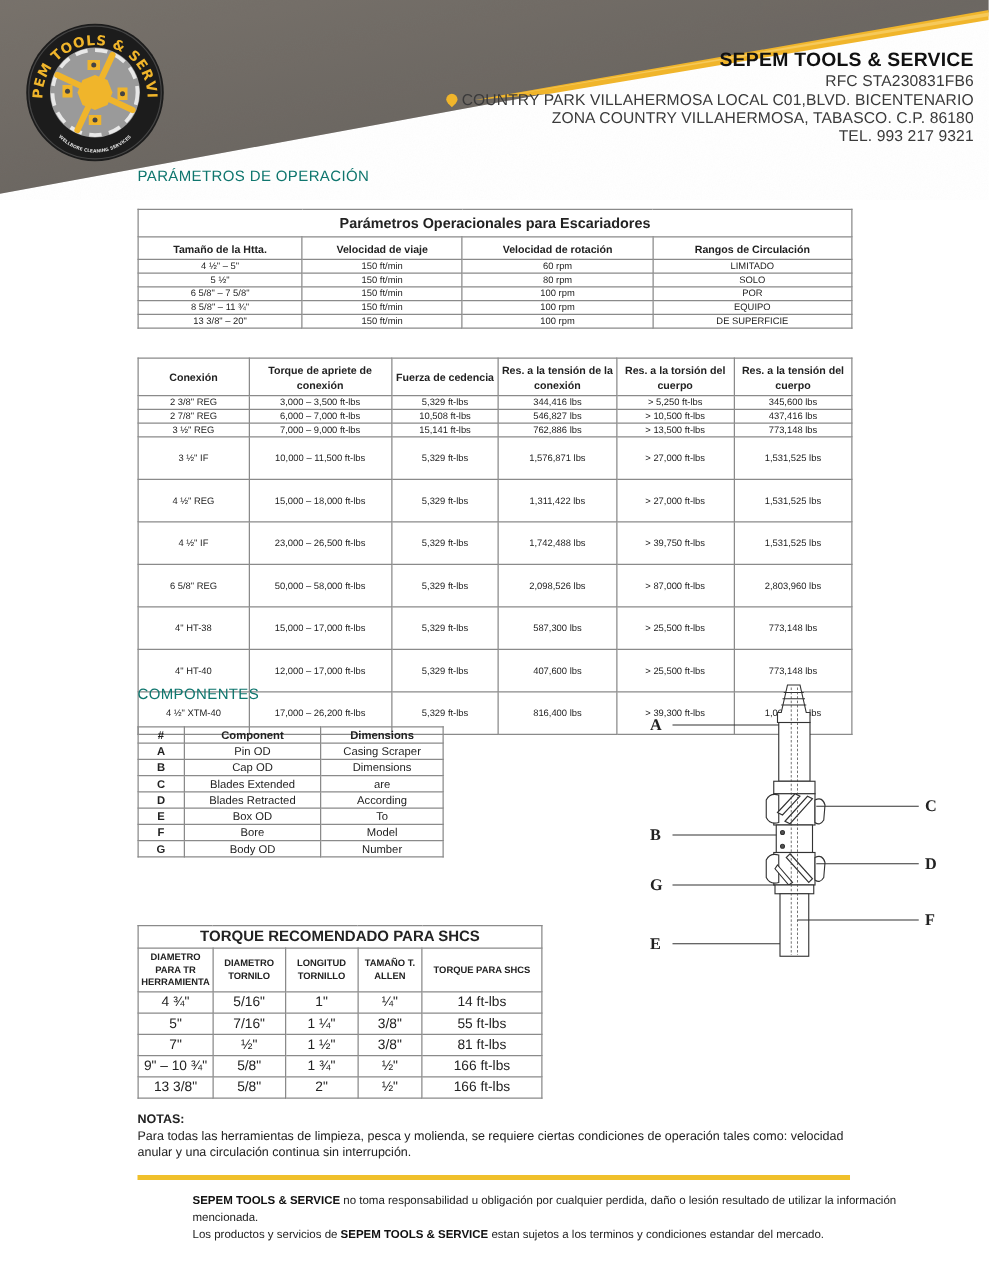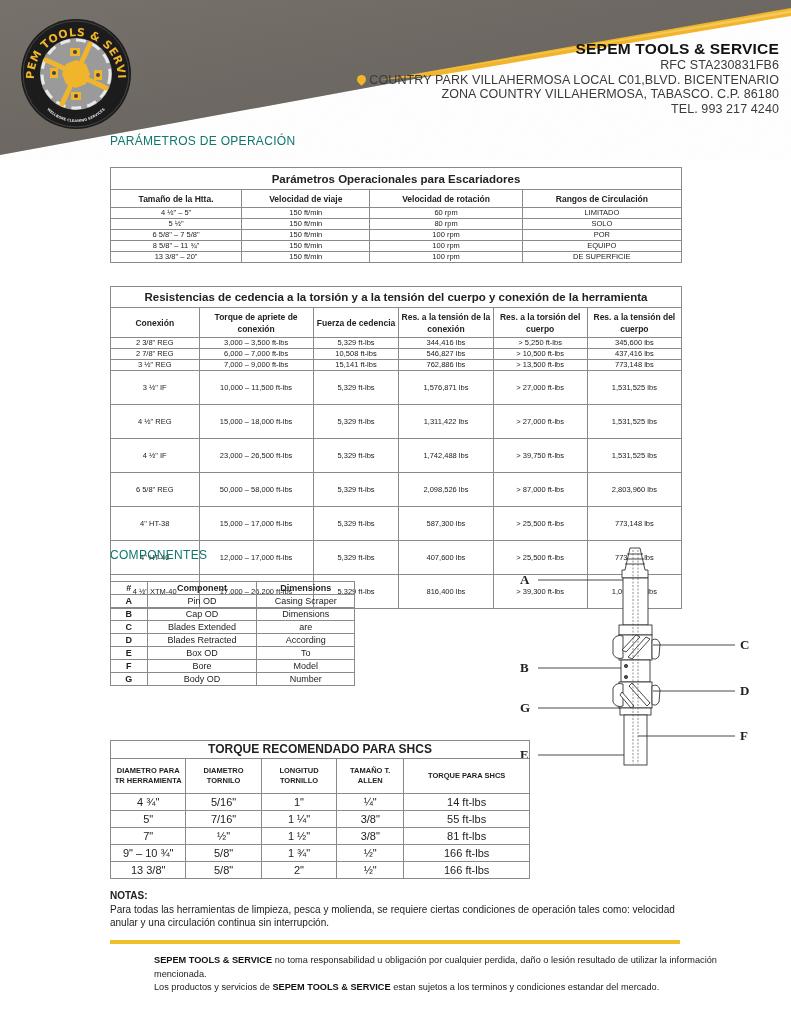--- a/index.html
+++ b/index.html
@@ -20,21 +20,21 @@
   .t2 .cap{font-size:11.5px;font-weight:bold;height:20px;}
   .t2 th{font-size:8.5px;font-weight:bold;height:29px;line-height:12px;}
   .t2 td{line-height:10px;}
   .t2 td.sm{height:10px;}
   .t2 td.tall{height:21px;}
   .t2 td.top{vertical-align:top;padding-top:12px;}
   .t3{left:110px;top:581px;width:245px;font-size:9px;}
   .t3 th{font-weight:bold;height:12px;line-height:11px;}
   .t3 td{height:12px;line-height:11px;}
   .t3 td.k{font-weight:bold;}
-  .t4{left:110px;top:740px;width:420px;}
+  .t4{left:110px;top:740px;width:324px;}
   .t4 .cap{font-size:12px;font-weight:bold;height:17px;}
   .t4 th{font-size:7.5px;font-weight:bold;line-height:10px;height:34px;}
   .t4 td{font-size:11px;height:16px;line-height:15px;}
   .diagram{position:absolute;left:510px;top:540px;width:260px;height:230px;}
   .notes{position:absolute;left:110px;top:889px;width:575px;font-size:10px;line-height:13.5px;color:#222;}
   .notes .h{font-weight:bold;}
   .rule{position:absolute;left:110px;top:940px;width:570px;height:4px;background:#f0c02b;}
   .footer{position:absolute;left:110px;top:954px;width:575px;font-size:9.2px;line-height:13.5px;color:#222;margin-left:44px;}
   .footer b{color:#111;}
 </style>
@@ -87,21 +87,21 @@
   <text font-family="DejaVu Sans, sans-serif" font-size="11" font-weight="bold" fill="#f0b52b" letter-spacing="0.5"><textPath href="#arcTop" startOffset="50%" text-anchor="middle">SEPEM TOOLS &amp; SERVICE</textPath></text>
   <path id="arcBot" d="M24,88 A40,40 0 0,0 88,88" fill="none"></path>
   <text font-family="DejaVu Sans, sans-serif" font-size="3.6" font-weight="bold" fill="#ddd"><textPath href="#arcBot" startOffset="50%" text-anchor="middle">WELLBORE CLEANING SERVICES</textPath></text>
 </svg>
 
 <div class="company">
   <div class="name">SEPEM TOOLS &amp; SERVICE</div>
   <div>RFC STA230831FB6</div>
   <div><span class="pin"></span><span>COUNTRY PARK VILLAHERMOSA LOCAL C01,BLVD. BICENTENARIO</span></div>
   <div>ZONA COUNTRY VILLAHERMOSA, TABASCO. C.P. 86180</div>
-  <div>TEL. 993 217 4240</div>
+  <div>TEL. 993 217 9321</div>
 </div>
 
 <div class="section-title" style="left:110px;top:134px;">PARÁMETROS DE OPERACIÓN</div>
 
 <table class="t1">
   <tbody>
       <tr>
         <td colspan="4" class="cap">Parámetros Operacionales para Escariadores</td>
       </tr>
   <tr>
@@ -146,23 +146,20 @@
 <table class="t2">
   <colgroup>
       <col style="width:15.5%">
       <col style="width:20%">
       <col style="width:15%">
       <col style="width:16.5%">
       <col style="width:16.5%">
       <col style="width:16.5%">
     </colgroup>
   <tbody>
-      <tr>
-        <td colspan="6" class="cap">Resistencias de cedencia a la torsión y a la tensión del cuerpo y conexión de la herramienta</td>
-      </tr>
   <tr>
     <th>Conexión</th>
     <th>Torque de apriete de conexión</th>
     <th>Fuerza de cedencia</th>
     <th>Res. a la tensión de la conexión</th>
     <th>Res. a la torsión del cuerpo</th>
     <th>Res. a la tensión del cuerpo</th>
   </tr>
   <tr>
         <td class="sm">2 3/8" REG</td>

